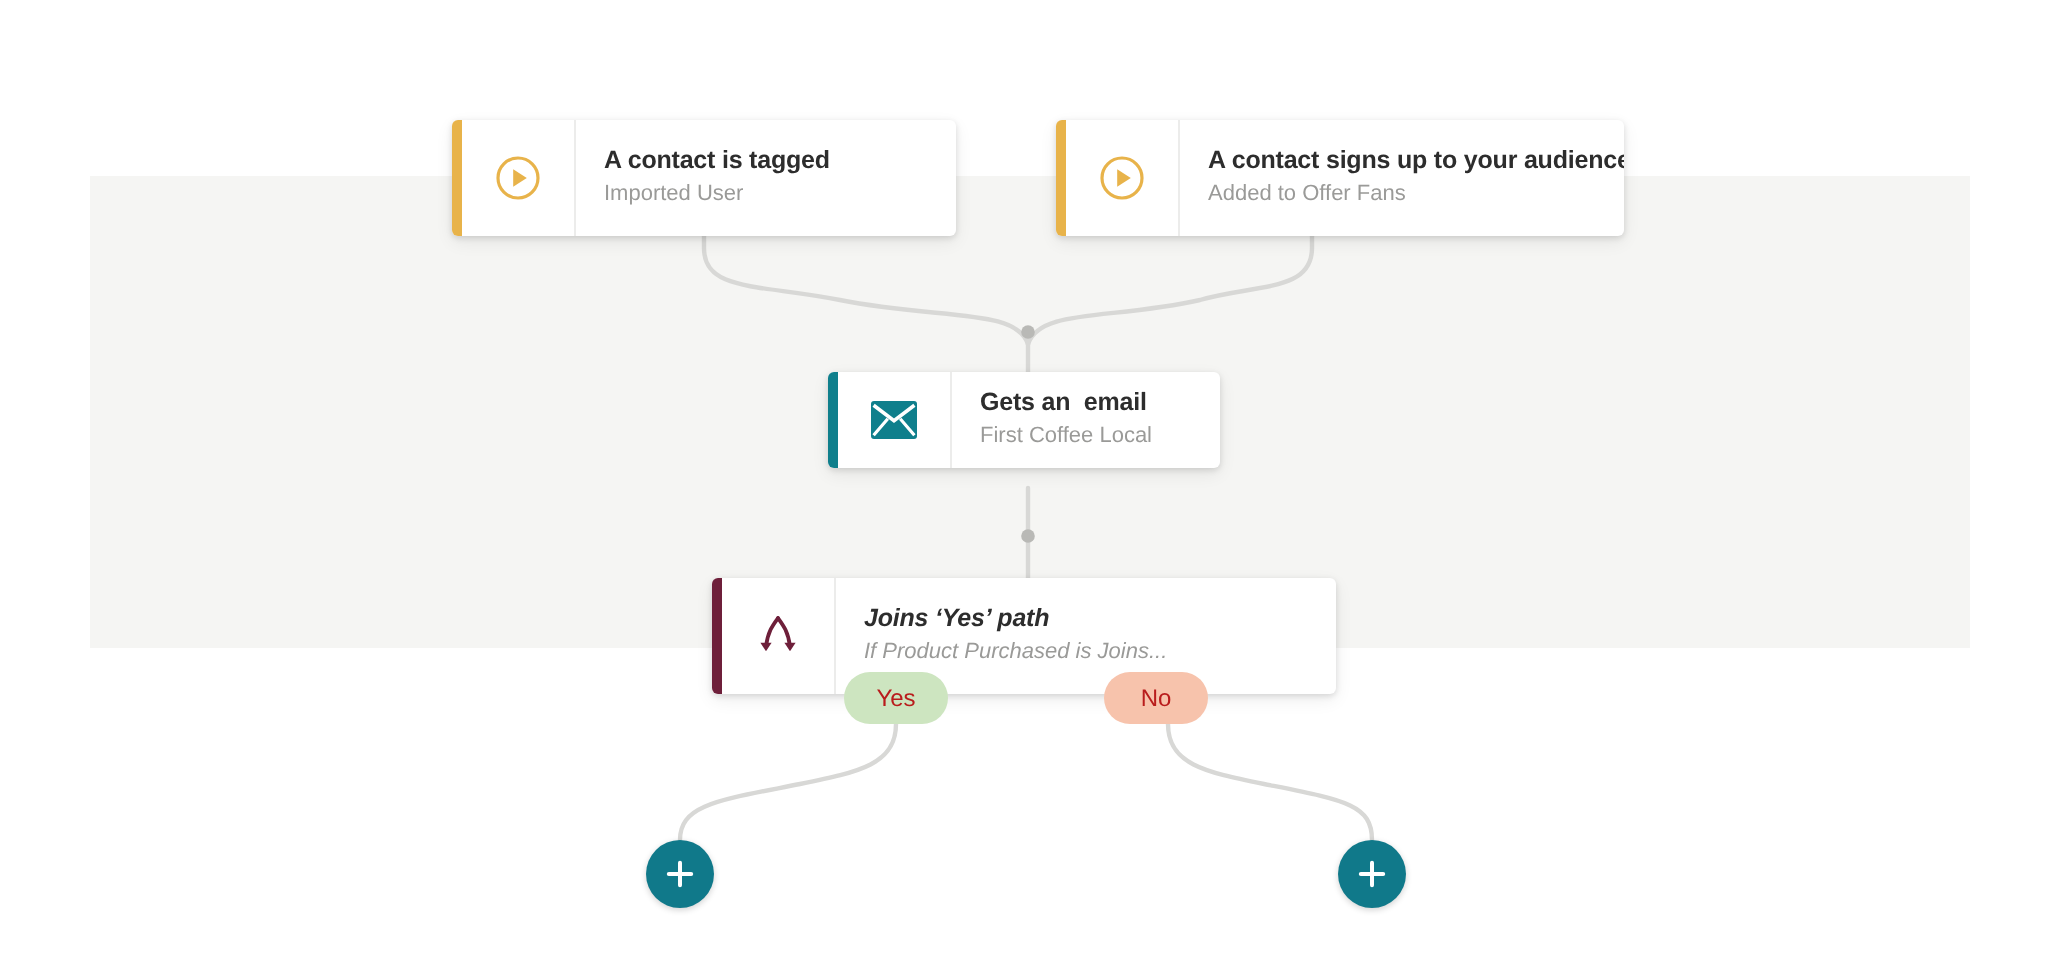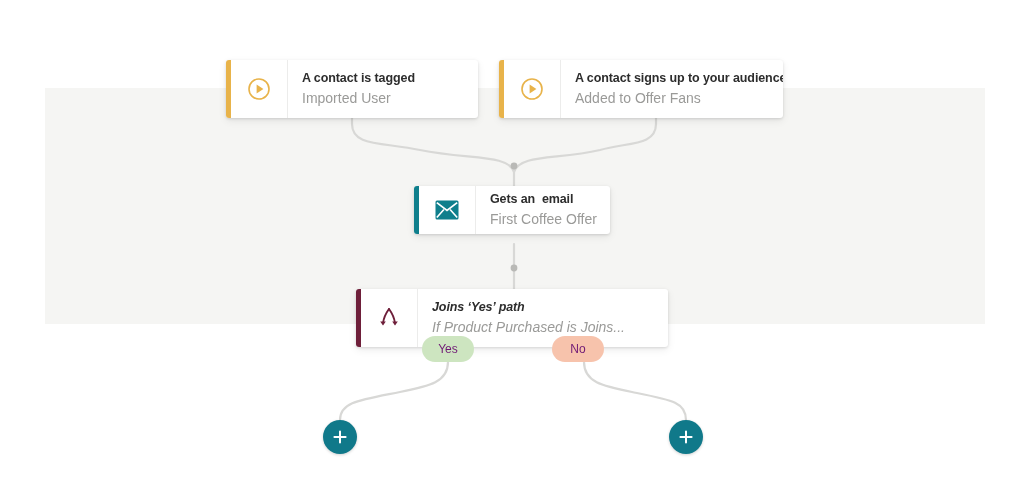--- a/index.html
+++ b/index.html
@@ -82,37 +82,37 @@
   }
   .card-title {
     font-size: 12.5px;
     font-weight: bold;
     color: #2d2d2d;
     letter-spacing: -0.1px;
     line-height: 1.35;
     white-space: pre;
   }
   .card-sub {
-    font-size: 14px;
+    font-size: 11px;
     font-weight: normal;
     color: #9a9a98;
     line-height: 1.45;
     margin-top: 1px;
     white-space: pre;
   }
 
   
   #card-trigger-tagged {
     left: 226px;
     top: 60px;
     width: 252px;
     height: 58px;
   }
   #card-trigger-signup {
-    left: 499px;
+    left: 528px;
     top: 60px;
     width: 284px;
     height: 58px;
   }
   #card-email {
     left: 414px;
     top: 186px;
     width: 196px;
     height: 48px;
   }
@@ -128,21 +128,21 @@
   .pill {
     position: absolute;
     height: 26px;
     min-width: 52px;
     padding: 0 14px;
     border-radius: 13px;
     display: flex;
     align-items: center;
     justify-content: center;
     font-size: 12px;
-    color: #701a75;
+    color: #b91c1c;
     box-sizing: border-box;
   }
   #pill-yes {
     left: 422px;
     top: 336px;
     background: #cde5c0;
   }
   #pill-no {
     left: 552px;
     top: 336px;
@@ -221,21 +221,21 @@
     <div class="accent" style="background:#0f7f8c"></div>
     <div class="card-icon">
       <svg width="24" height="20" viewBox="0 0 24 20" xmlns="http://www.w3.org/2000/svg">
         <rect x="0.5" y="0.5" width="23" height="19" rx="1.5" fill="#0f7f8c"></rect>
         <path d="M1.8 2.6 L12 10.4 L22.2 2.6" fill="none" stroke="#ffffff" stroke-width="1.8"></path>
         <path d="M1.8 17.6 L8.9 9.4 M22.2 17.6 L15.1 9.4" fill="none" stroke="#ffffff" stroke-width="1.6"></path>
       </svg>
     </div>
     <div class="card-body">
       <div class="card-title">Gets an  email</div>
-      <div class="card-sub">First Coffee Offer</div>
+      <div class="card-sub">First Coffee Local</div>
     </div>
   </div>
 
   <div class="card" id="card-split">
     <div class="accent" style="background:#6e1f3a"></div>
     <div class="card-icon">
       <svg width="26" height="26" viewBox="0 0 26 26" xmlns="http://www.w3.org/2000/svg">
         <path d="M13 4 C10.4 7.6 8 10.6 7 18.2" fill="none" stroke="#6e1f3a" stroke-width="1.9" stroke-linecap="round"></path>
         <path d="M13 4 C15.6 7.6 18 10.6 19 18.2" fill="none" stroke="#6e1f3a" stroke-width="1.9" stroke-linecap="round"></path>
         <path d="M4.2 16.4 L7 20.6 L9.8 16.4 Z" fill="#6e1f3a"></path>

